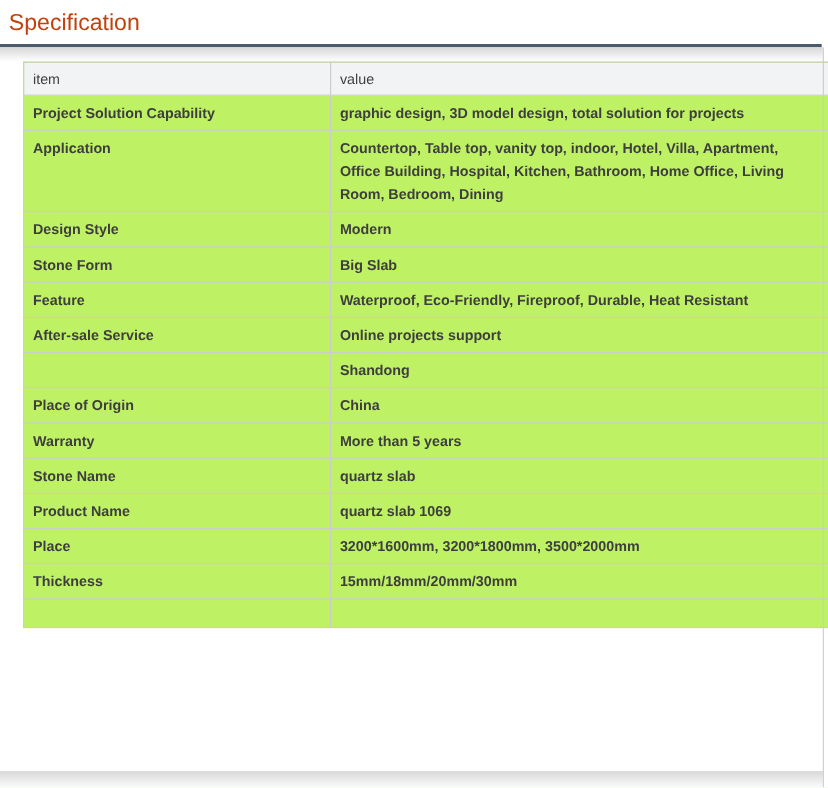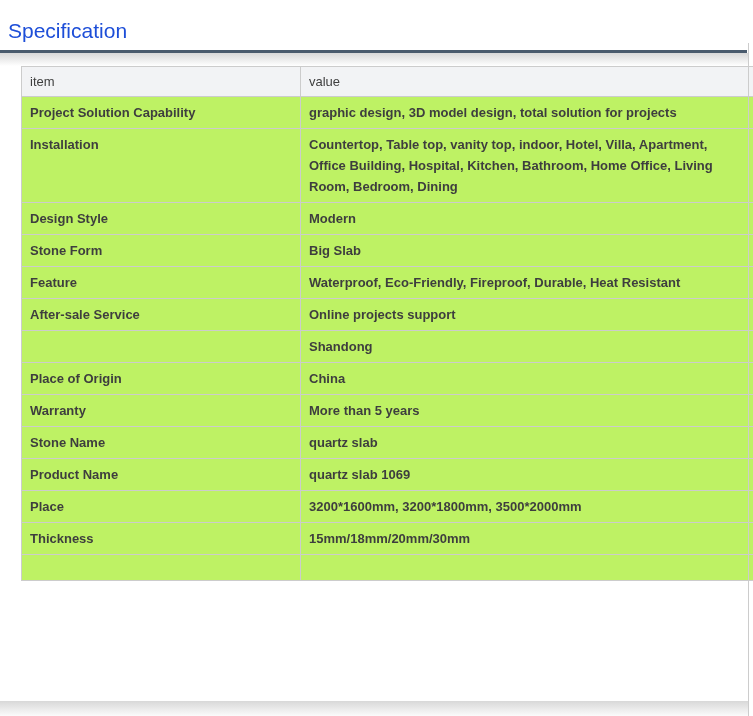--- a/index.html
+++ b/index.html
@@ -5,24 +5,24 @@
   * { margin:0; padding:0; box-sizing:border-box; }
   html, body {
     width:753px; height:716px;
     background:#ffffff;
     font-family:"Liberation Sans", sans-serif;
     overflow:hidden;
   }
   .page { position:relative; width:753px; height:716px; background:#fff; }
 
   .section-title {
-    padding:19px 0 7px 8px;
+    padding:9px 0 7px 8px;
     font-size:21px;
     font-weight:400;
-    color:#1d4ed8;
+    color:#c2410c;
     letter-spacing:0;
   }
   .title-rule { width:747px; height:3px; background:#4a5b6d; }
   .shadow-strip { width:748px; height:13px; background:linear-gradient(#d8d8d8, #ffffff); }
 
   table.spec {
     border-collapse:collapse;
     margin-left:21px;
     width:742px;
     table-layout:fixed;
@@ -79,21 +79,21 @@
         <th>item</th>
         <th>value</th>
       </tr>
     </thead>
     <tbody>
       <tr>
         <td>Project Solution Capability</td>
         <td>graphic design, 3D model design, total solution for projects</td>
       </tr>
       <tr>
-        <td>Installation</td>
+        <td>Application</td>
         <td>Countertop, Table top, vanity top, indoor, Hotel, Villa, Apartment, Office Building, Hospital, Kitchen, Bathroom, Home Office, Living Room, Bedroom, Dining</td>
       </tr>
       <tr>
         <td>Design Style</td>
         <td>Modern</td>
       </tr>
       <tr>
         <td>Stone Form</td>
         <td>Big Slab</td>
       </tr>

